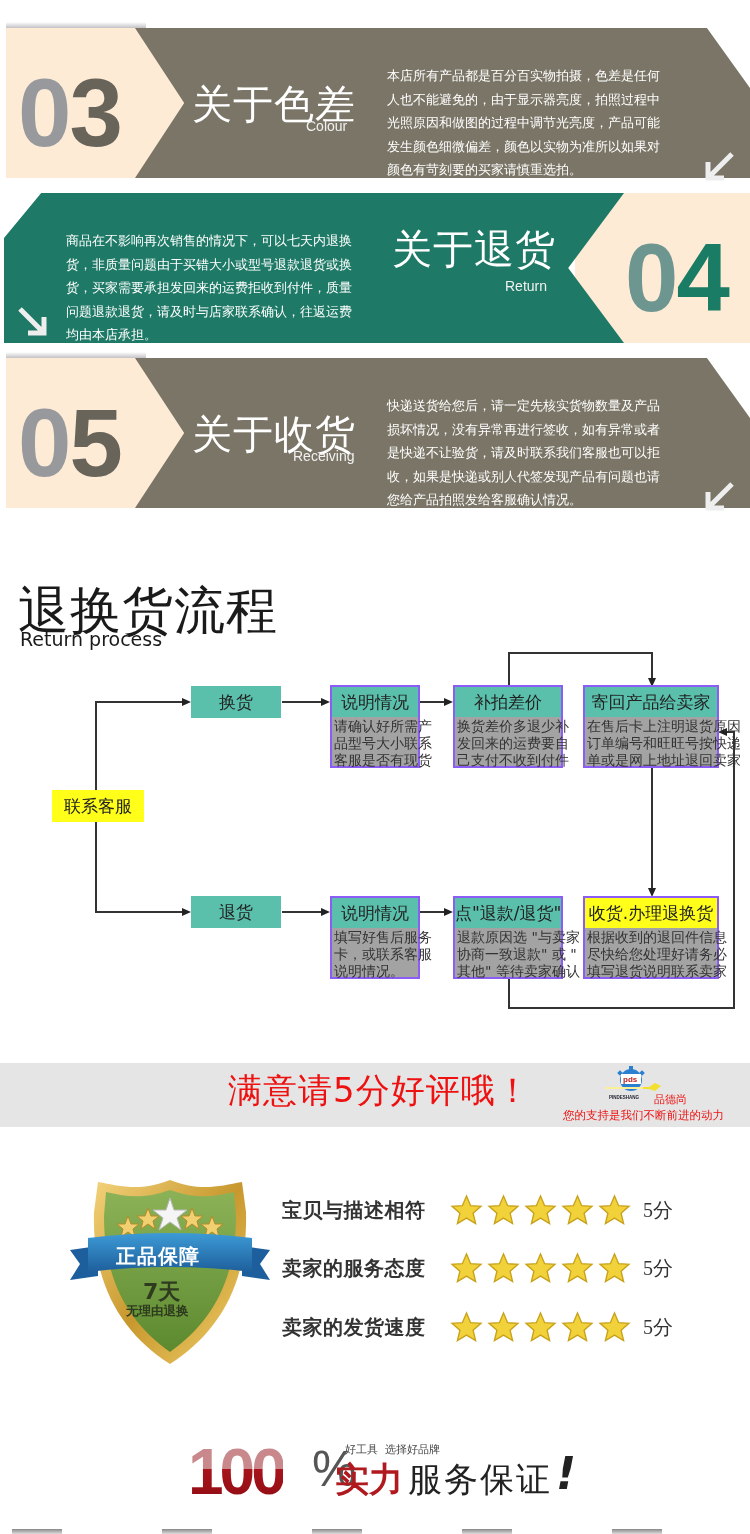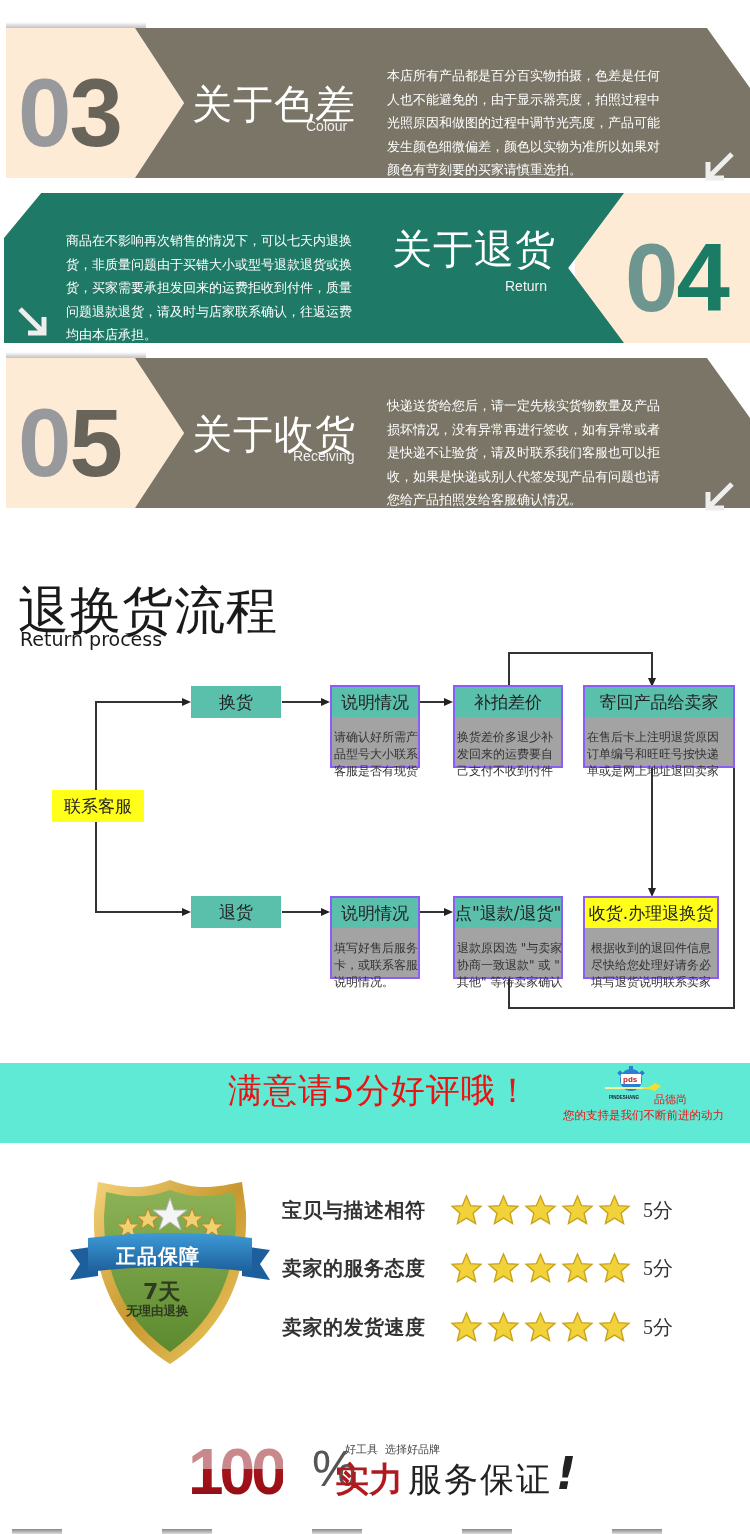--- a/index.html
+++ b/index.html
@@ -48,25 +48,25 @@
   .arrowhead { position: absolute; width: 0; height: 0; }
   .ah-right { border-top: 4px solid transparent; border-bottom: 4px solid transparent; border-left: 9px solid #222; }
   .ah-left { border-top: 4px solid transparent; border-bottom: 4px solid transparent; border-right: 9px solid #222; }
   .ah-down { border-left: 4px solid transparent; border-right: 4px solid transparent; border-top: 9px solid #222; }
 
   .node { position: absolute; background: #5ac0ac; color: #222; font-size: 17px; text-align: center; display: flex; align-items: center; justify-content: center; }
   .node.yellow { background: #ffff1a; }
   .box { position: absolute; border: 2px solid #8b5cf6; background: #a3a3a3; }
   .box .hd { background: #5ac0ac; color: #222; font-size: 17px; text-align: center; height: 30px; line-height: 30px; white-space: nowrap; }
   .box .hd.yellow { background: #ffff1a; }
-  .box .bd { font-size: 12px; line-height: 17px; color: #333; padding: 12px 2px; white-space: nowrap; }
+  .box .bd { font-size: 14px; line-height: 17px; color: #333; padding: 1px 2px; white-space: nowrap; }
   .box .bd.center { text-align: center; }
 
   
-  .rate-bar { position: absolute; left: 0; top: 1063px; width: 750px; height: 80px; background: #5eead4; }
+  .rate-bar { position: absolute; left: 0; top: 1063px; width: 750px; height: 64px; background: #e5e5e5; }
   .rate-bar .msg { position: absolute; left: 228px; top: 10px; color: #ee1111; font-size: 34px; letter-spacing: 1px; line-height: 1; }
   .rate-bar .logo { position: absolute; left: 603px; top: 3px; width: 60px; height: 36px; }
   .rate-bar .brand { position: absolute; left: 654px; top: 29px; color: #ee1111; font-size: 11px; }
   .rate-bar .slogan { position: absolute; left: 563px; top: 45px; color: #ee1111; font-size: 11.5px; white-space: nowrap; }
 
   
   .shield { position: absolute; left: 70px; top: 1172px; width: 200px; height: 200px; }
   .shield-label-main { position: absolute; left: 116px; top: 1243px; color: #fff; font-size: 20px; font-weight: bold; letter-spacing: 1px; }
   .shield-label-days { position: absolute; left: 143px; top: 1277px; color: #2e3b1f; font-size: 22px; font-weight: bold; }
   .shield-label-note { position: absolute; left: 126px; top: 1303px; color: #2e3b1f; font-size: 12.5px; font-weight: bold; }
@@ -205,21 +205,21 @@
     </div>
   </div>
   <div class="box" style="left:453px; top:685px; width:110px; height:83px;">
     <div class="hd">补拍差价</div>
     <div class="bd">
       <div>换货差价多退少补</div>
       <div>发回来的运费要自</div>
       <div>己支付不收到付件</div>
     </div>
   </div>
-  <div class="box" style="left:583px; top:685px; width:152px; height:83px;">
+  <div class="box" style="left:583px; top:685px; width:136px; height:83px;">
     <div class="hd">寄回产品给卖家</div>
     <div class="bd">
       <div>在售后卡上注明退货原因</div>
       <div>订单编号和旺旺号按快递</div>
       <div>单或是网上地址退回卖家</div>
     </div>
   </div>
 
   <div class="box" style="left:330px; top:896px; width:90px; height:83px;">
     <div class="hd">说明情况</div>

